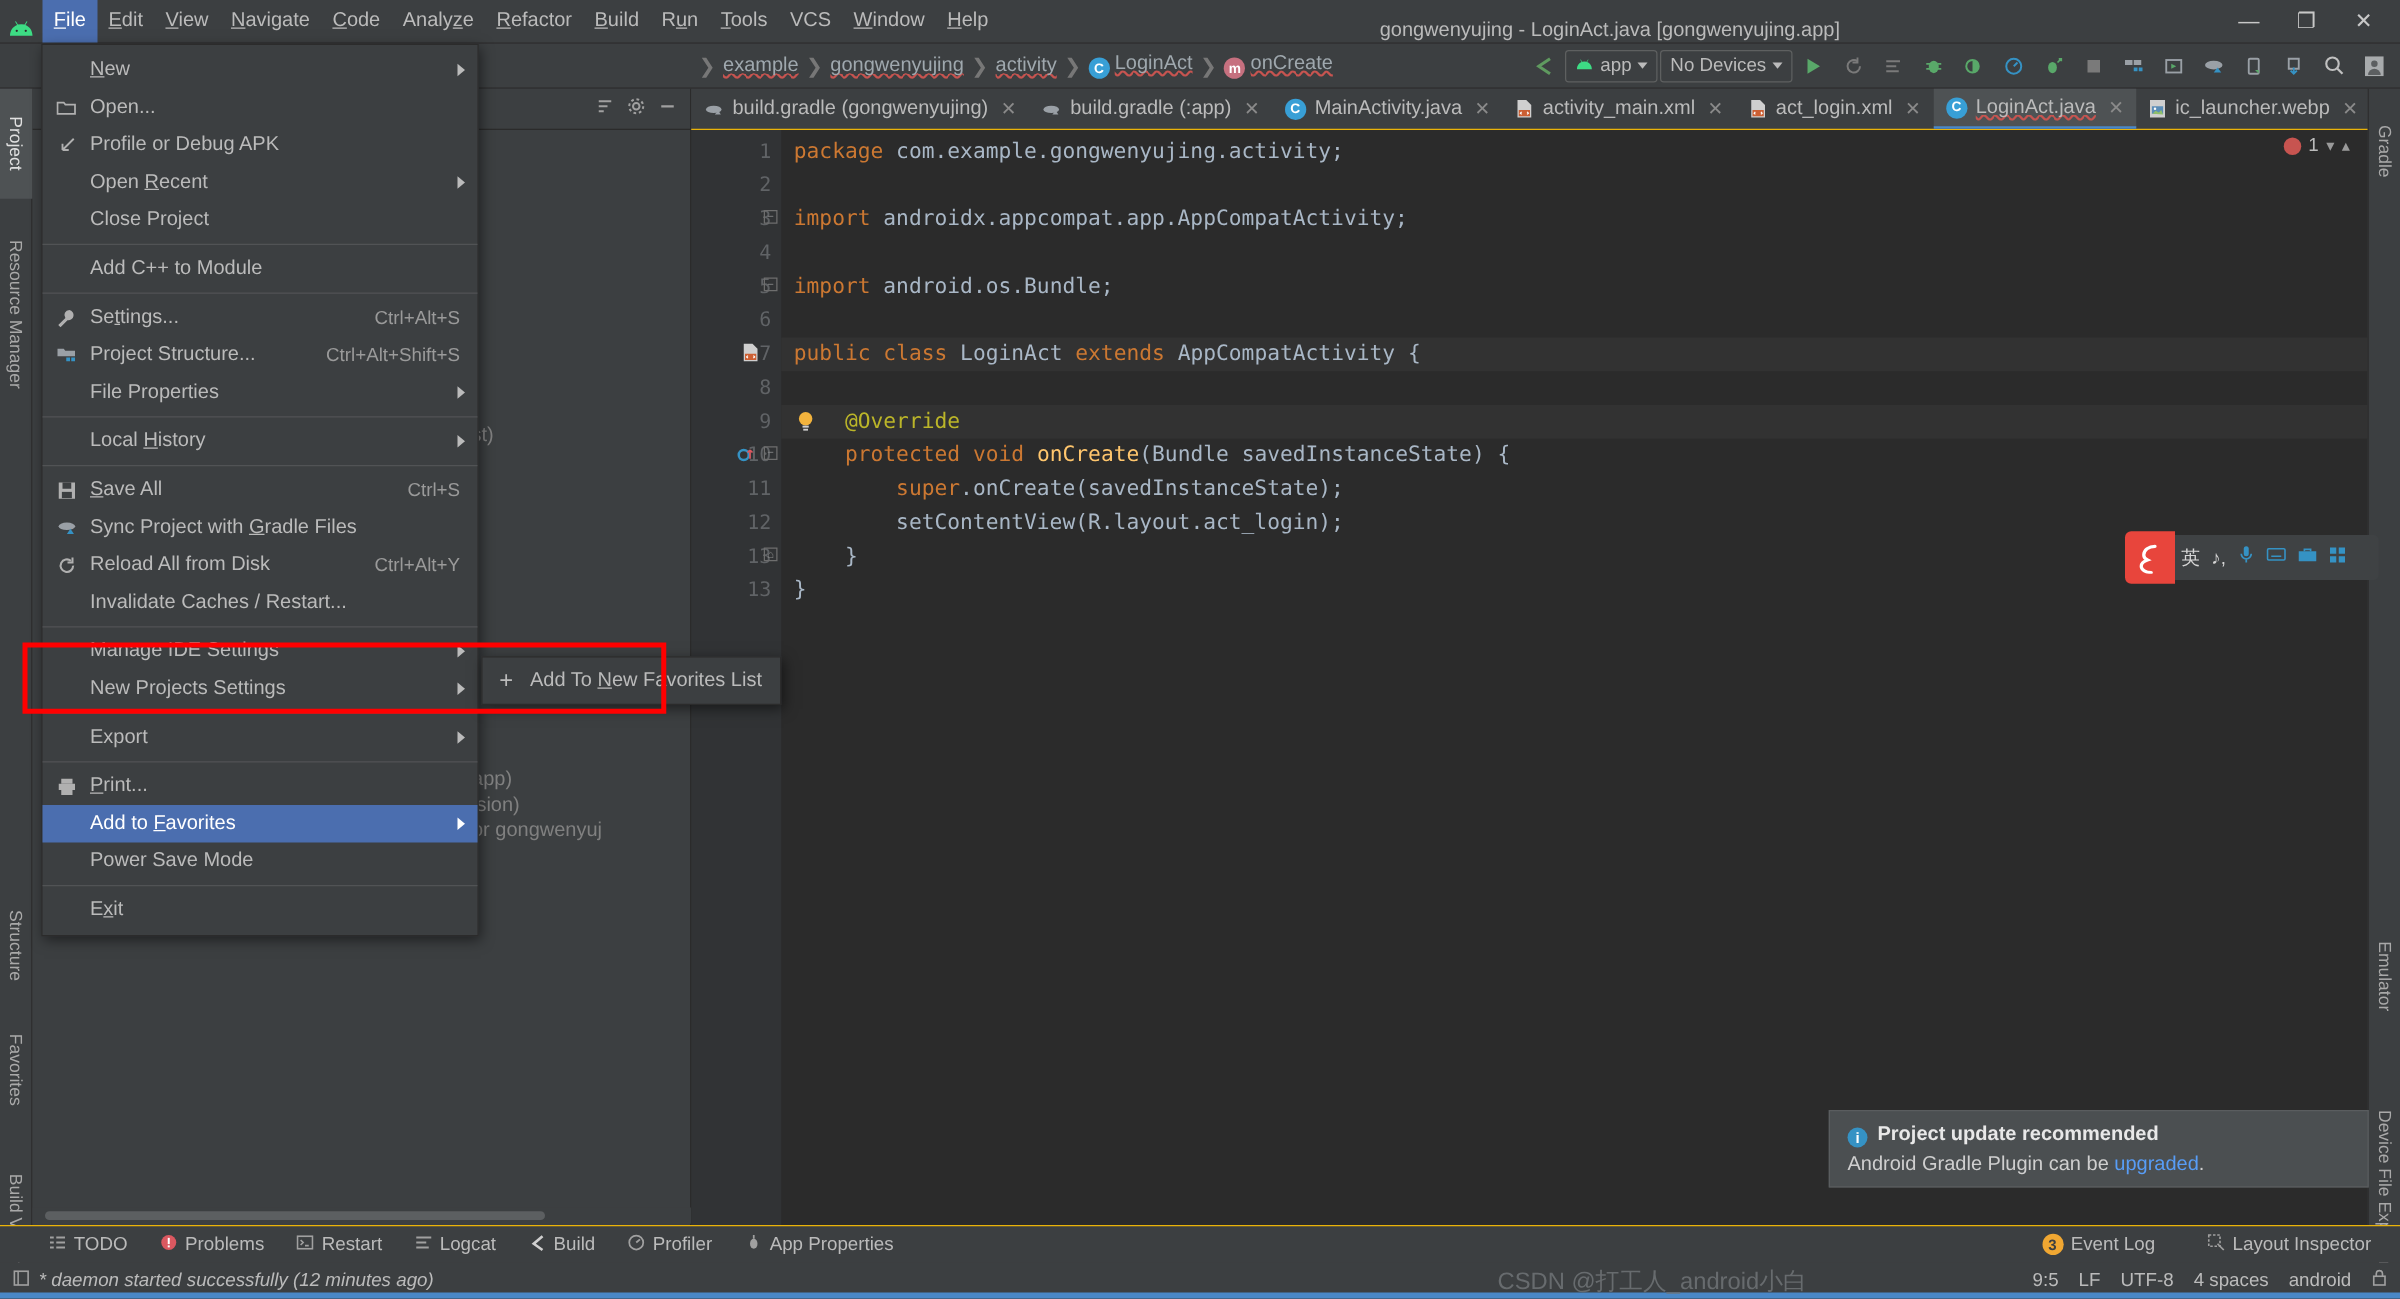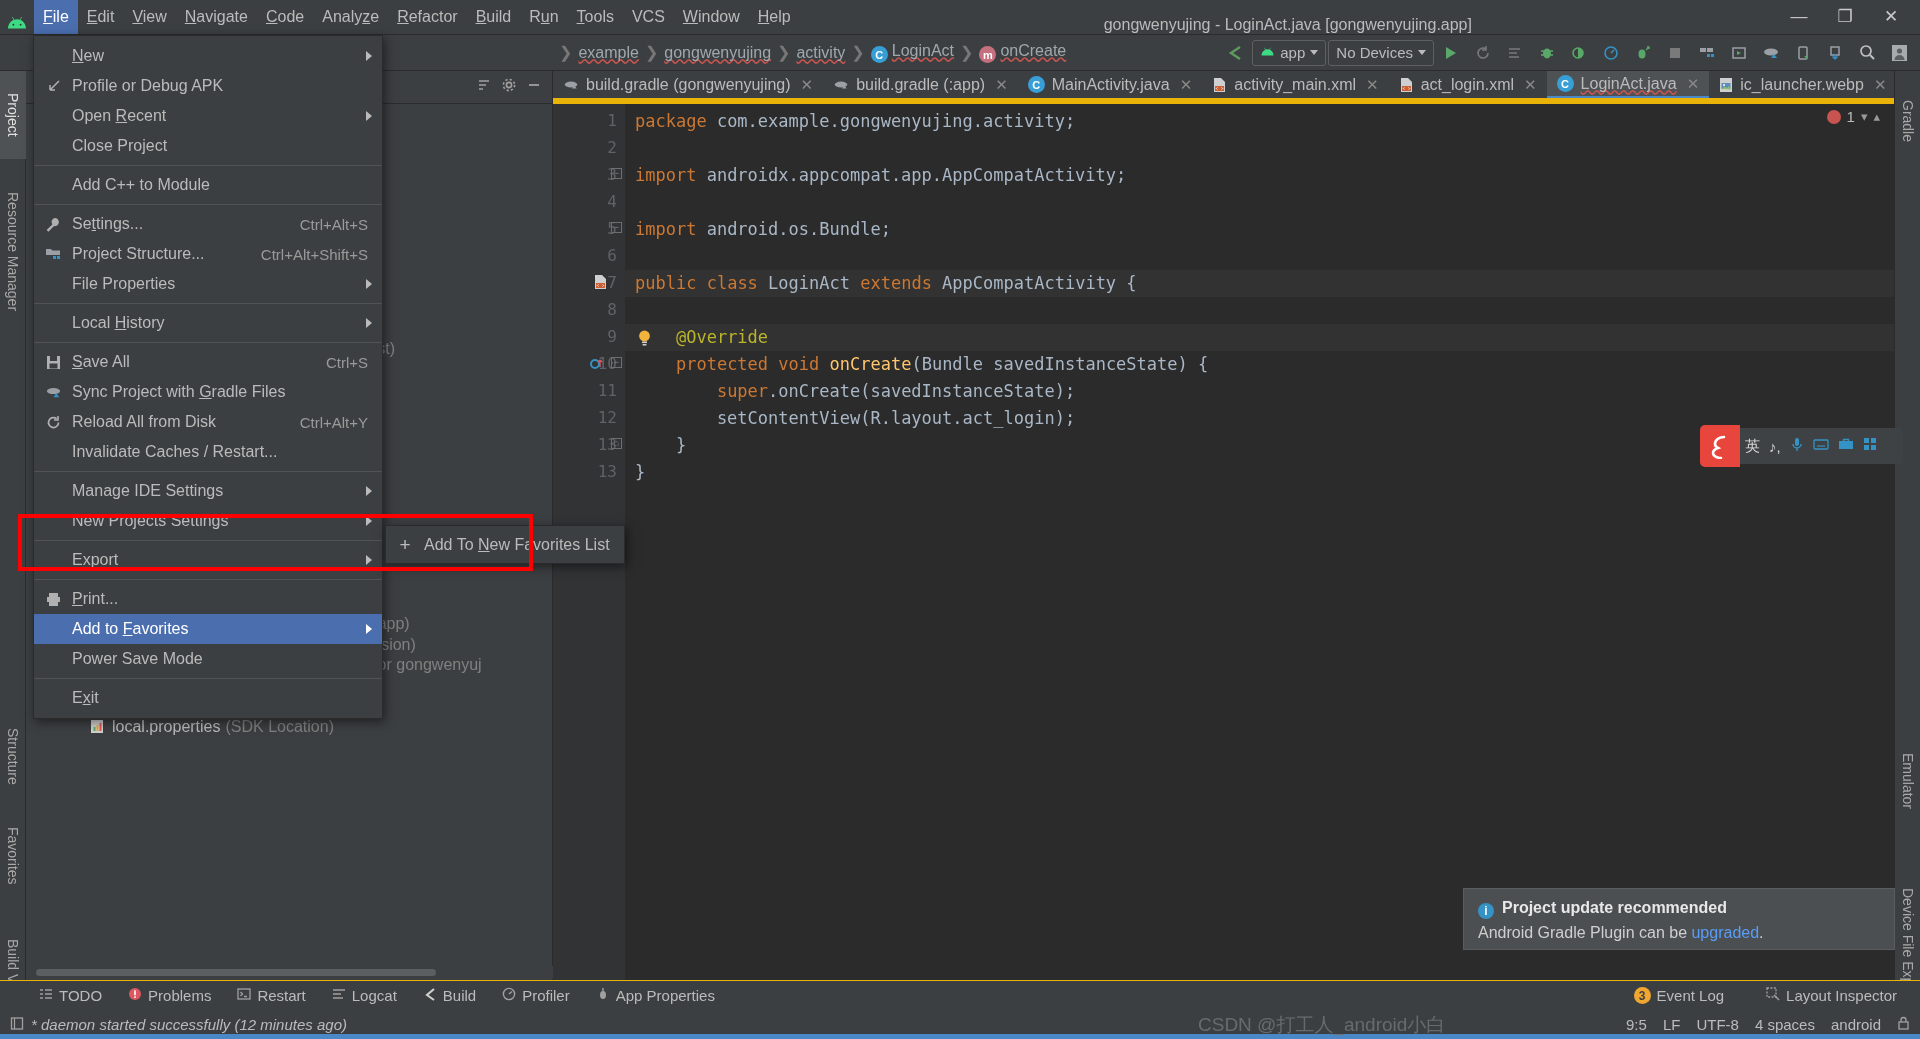--- a/index.html
+++ b/index.html
@@ -92,21 +92,21 @@
   }
   .tree { position:relative; font-size:16px; color:#bbbbbb; }
   .trow { display:flex; align-items:center; height:25px; padding-left:30px; white-space:nowrap; }
   .trow .arrow { width:16px; color:#9a9a9a; font-size:11px; display:inline-block; }
   .trow .tico { width:22px; display:inline-flex; align-items:center; }
   .trow .dim { color:#808080; margin-left:5px; }
 
   
   .tabsrow {
     position:absolute; left:553px; top:71px; width:1341px; height:33px;
-    background:#3c3f41; border-bottom:6px solid #eab308;
+    background:#3c3f41; border-bottom:1px solid #eab308;
     display:flex; align-items:stretch;
   }
   .etab {
     display:flex; align-items:center; gap:7px; padding: 0 10px;
     font-size:16px; color:#bbbbbb; white-space:nowrap; border-right:0;
   }
   .etab.active { background:#4e5254; border-bottom:2px solid #4a88c7; }
   .etab .x { color:#8a8a8a; font-size:15px; margin-left:3px; }
   .etab .sq { text-decoration: underline wavy #c75450; text-decoration-skip-ink:none; }
 
@@ -715,20 +715,28 @@
   </div>
 
   <div class="menupop" id="filemenu">
       <div class="mrow">
         <span class="mico"></span>
         <span class="mlbl"><u>N</u>ew</span>
         <span class="marrow"></span>
       </div>
       <div class="mrow">
         <span class="mico">
+          <svg width="16" height="13" viewBox="0 0 16 13">
+            <path d="M1 2h5l1.3 1.6H15V11H1z" fill="none" stroke="#b0b0b0" stroke-width="1.4"></path>
+          </svg>
+        </span>
+        <span class="mlbl">Open...</span>
+      </div>
+      <div class="mrow">
+        <span class="mico">
           <svg width="15" height="15" viewBox="0 0 15 15">
             <path d="M13 2L4 11M4 11V6M4 11h5" stroke="#b0b0b0" stroke-width="1.5" fill="none"></path>
           </svg>
         </span>
         <span class="mlbl">Profile or Debug APK</span>
       </div>
       <div class="mrow">
         <span class="mico"></span>
         <span class="mlbl">Open <u>R</u>ecent</span>
         <span class="marrow"></span>

